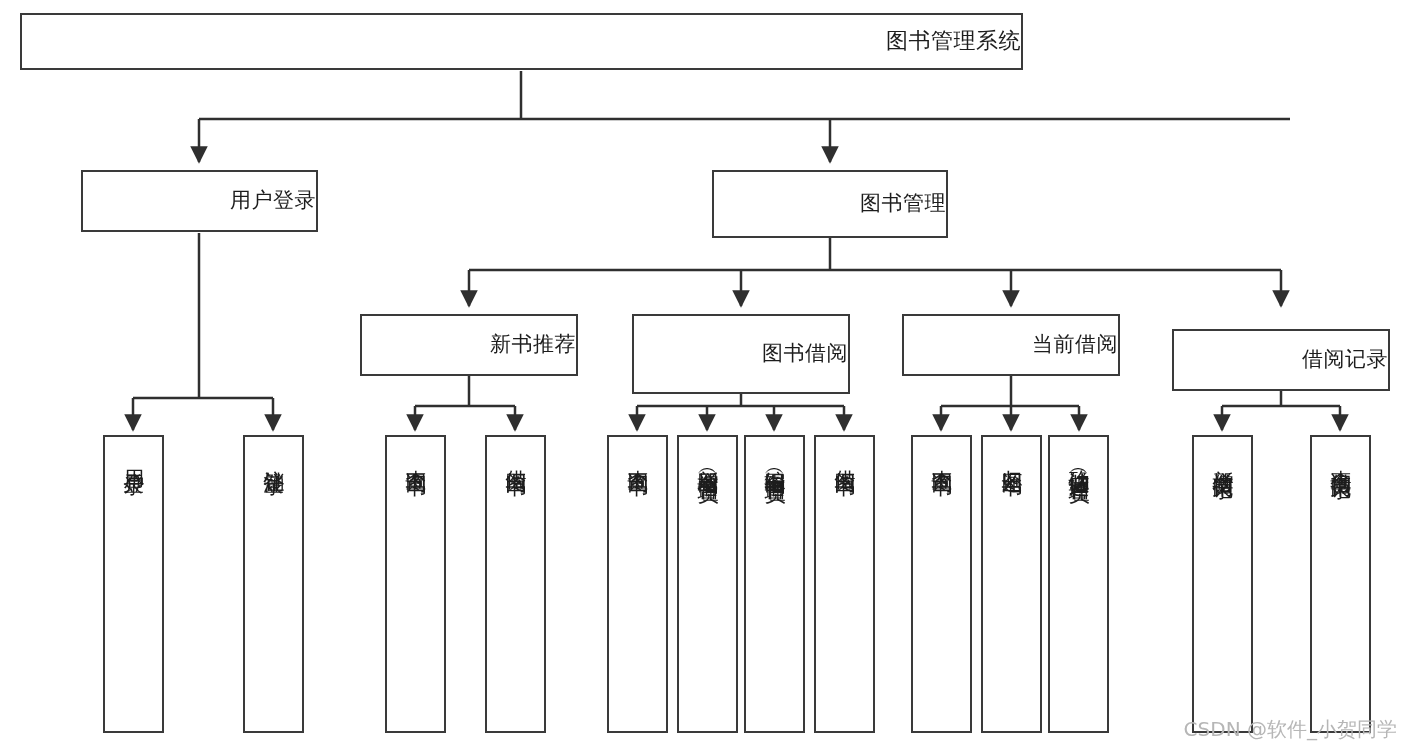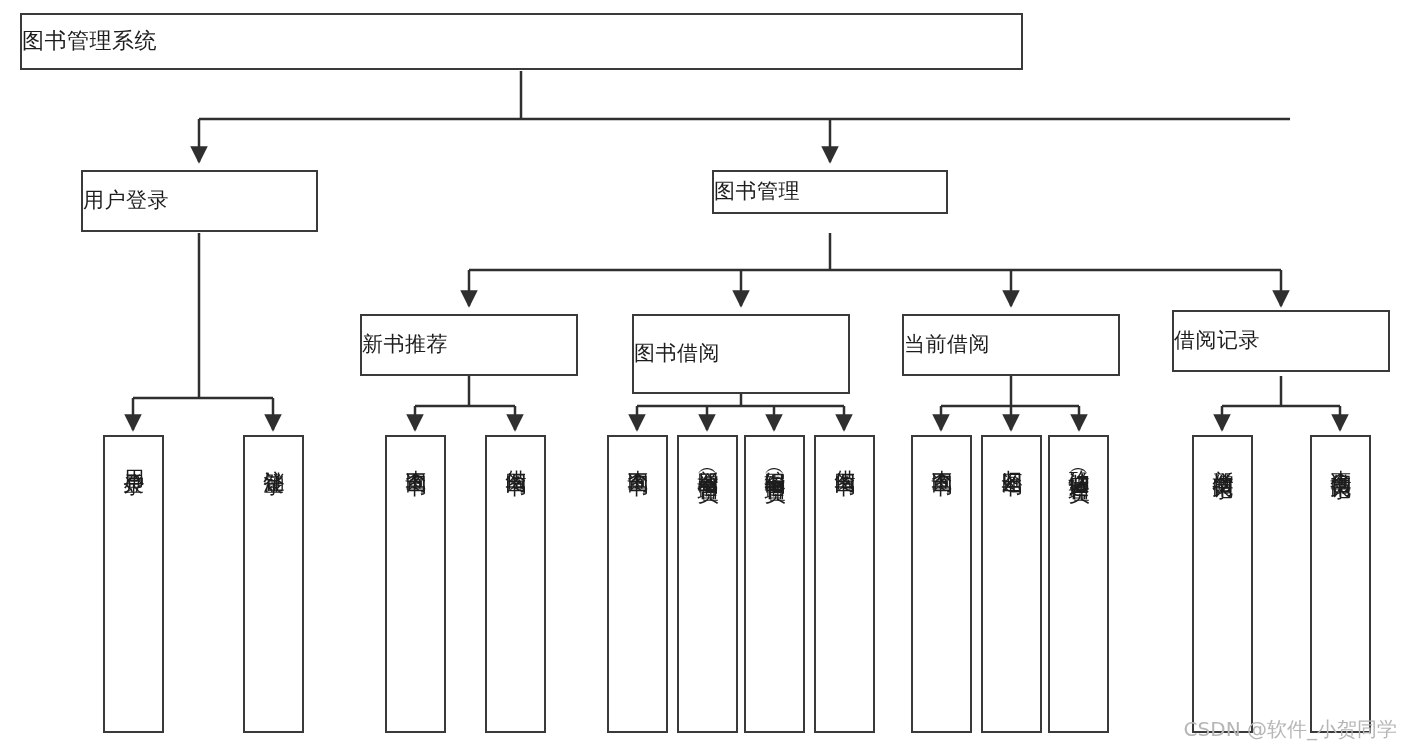--- a/index.html
+++ b/index.html
@@ -19,21 +19,21 @@
     width:1405px;height:747px;
     pointer-events:none;
   }
   .node{
     position:absolute;
     box-sizing:border-box;
     background:#ffffff;
     border:2px solid #3a3a3a;
     display:flex;
     align-items:center;
-    justify-content:flex-start;
+    justify-content:flex-end;
     color:#1d1d1d;
     z-index:2;
   }
   .node .label{
     display:block;
     text-align:center;
     letter-spacing:0.5px;
     white-space:nowrap;
   }
   
@@ -121,34 +121,34 @@
     </g>
   </svg>
 
   <div class="node h root" style="left:20px;top:13px;width:1003px;height:57px;">
     <span class="label">图书管理系统</span>
   </div>
 
   <div class="node h" style="left:81px;top:170px;width:237px;height:62px;">
     <span class="label">用户登录</span>
   </div>
-  <div class="node h" style="left:712px;top:170px;width:236px;height:44px;">
+  <div class="node h" style="left:712px;top:170px;width:236px;height:68px;">
     <span class="label">图书管理</span>
   </div>
 
   <div class="node h" style="left:360px;top:314px;width:218px;height:62px;">
     <span class="label">新书推荐</span>
   </div>
   <div class="node h" style="left:632px;top:314px;width:218px;height:80px;">
     <span class="label">图书借阅</span>
   </div>
   <div class="node h" style="left:902px;top:314px;width:218px;height:62px;">
     <span class="label">当前借阅</span>
   </div>
-  <div class="node h" style="left:1172px;top:310px;width:218px;height:62px;">
+  <div class="node h" style="left:1172px;top:329px;width:218px;height:62px;">
     <span class="label">借阅记录</span>
   </div>
 
   <div class="node v" style="left:103px;top:435px;width:61px;height:298px;">
     <span class="label">用户登录</span>
   </div>
   <div class="node v" style="left:243px;top:435px;width:61px;height:298px;">
     <span class="label">注销登录</span>
   </div>
 

